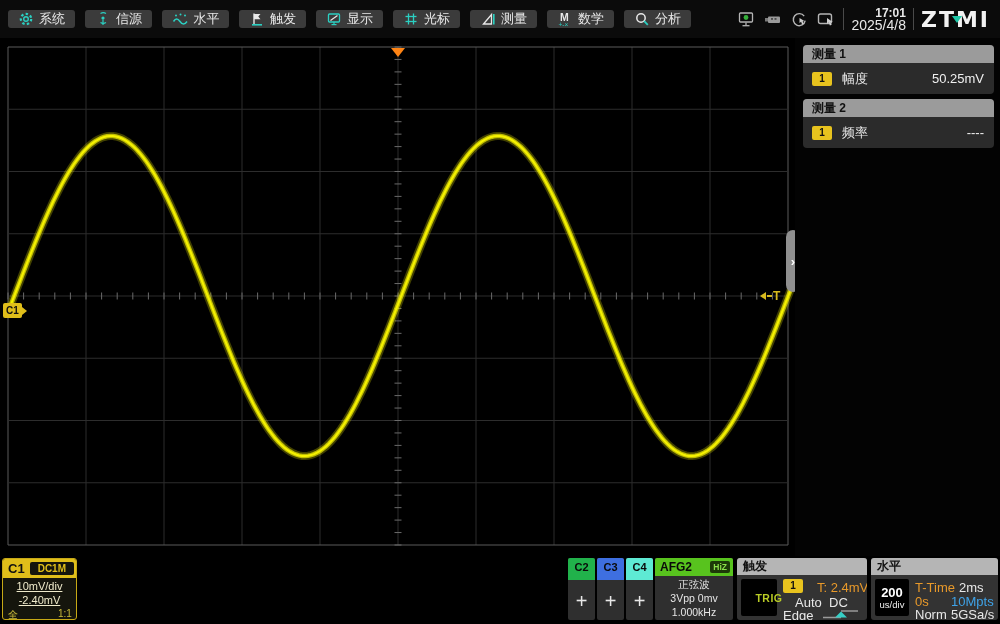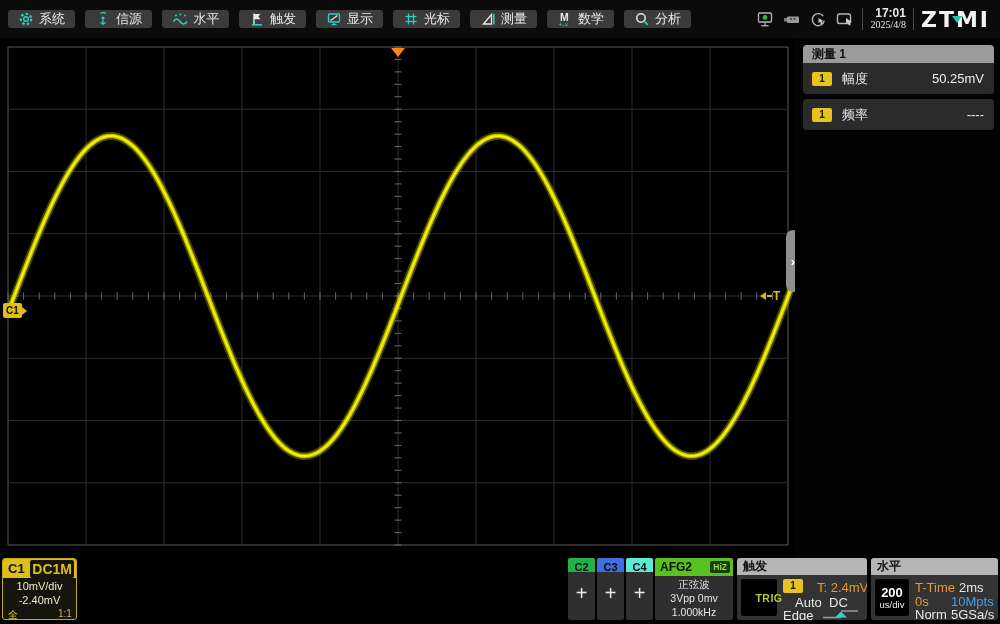--- a/index.html
+++ b/index.html
@@ -14,21 +14,21 @@
   .menu-btn { width:67px; height:18px; background:#3b3b3b; border-radius:3px;
               display:flex; align-items:center; justify-content:center; gap:5px;
               color:#e8e8e8; font-size:13px; cursor:default; }
   .menu-btn svg { flex:0 0 auto; }
   .top-right { position:absolute; right:10px; top:0; height:38px;
                display:flex; align-items:center; gap:7px; }
   .status-icons { display:flex; align-items:center; gap:7px; }
   .vdiv { width:1px; height:22px; background:#4a4a4a; }
   .clock { text-align:right; color:#e8e8e8; line-height:12px; }
   .clock .t { font-size:12px; font-weight:bold; }
-  .clock .d { font-size:10px;font-family:Liberation Serif, serif; }
+  .clock .d { font-size:14px; }
   .logo { position:relative; color:#f2f2f2; font-size:22px; font-weight:bold;
           letter-spacing:2px; font-family:"DejaVu Sans", sans-serif; }
   .logo .tri { position:absolute; left:31px; top:9px; width:0; height:0;
                border-left:5px solid transparent; border-right:5px solid transparent;
                border-top:7px solid #1fc8a8; }
 
   
   .scope { position:absolute; left:0; top:38px; width:795px; height:518px; background:#000; }
   .scope svg { position:absolute; left:0; top:0; }
   .c1-marker { position:absolute; left:3px; top:265px; height:15px; background:#e0be1a;
@@ -58,28 +58,28 @@
   .meas-label { color:#e9e9e9; font-size:13px; margin-left:10px; }
   .meas-value { color:#f0f0f0; font-size:13px; margin-left:auto; }
 
   
   .bottombar { position:absolute; left:0; top:556px; width:1000px; height:68px; background:#000; }
   .card { position:absolute; top:2px; height:62px; border-radius:3px; }
 
   .c1-card { left:2px; width:75px; background:#15150d; border:1px solid #c7a916; overflow:hidden; }
   .c1-card .hd { height:19px; background:#e0be1a; display:flex; align-items:center; padding:0 2px 0 5px; }
   .c1-card .hd .nm { color:#111; font-weight:bold; font-size:13px; }
-  .c1-card .hd .cpl { margin-left:auto; background:#15150d; color:#e0be1a; font-size:14px;
-                      font-weight:bold; border-radius:2px; padding:1px 2px; }
-  .c1-card .ln { color:#efeacb; font-size:11px; text-align:center; line-height:13.5px; }
+  .c1-card .hd .cpl { margin-left:auto; background:#15150d; color:#e0be1a; font-size:10px;
+                      font-weight:bold; border-radius:2px; padding:1px 8px; }
+  .c1-card .ln { color:#efeacb; font-size:11px; text-align:center; line-height:13.5px;text-decoration:underline; }
   .c1-card .bw-row { display:flex; justify-content:space-between; padding:0 5px;
                      color:#c8b93a; font-size:10px; margin-top:1px;gap:40px; }
 
   .mini-ch { width:27px; background:#2f2f2f; overflow:hidden; border-radius:2px; }
-  .mini-ch .hd { height:14px; color:#0a0a0a; font-weight:bold; font-size:11px;
+  .mini-ch .hd { height:22px; color:#0a0a0a; font-weight:bold; font-size:11px;
                  text-align:center; line-height:18px; }
   .mini-ch .plus { color:#e8e8e8; font-size:20px; font-weight:300; text-align:center;
                    line-height:42px; }
   .c2 { left:568px; } .c2 .hd { background:#21b24b; }
   .c3 { left:597px; } .c3 .hd { background:#3e6fe0; }
   .c4 { left:626px; } .c4 .hd { background:#5eead4; }
 
   .afg-card { left:655px; width:78px; background:#2f2f2f; overflow:hidden; border-radius:2px; }
   .afg-card .hd { height:18px; background:#58c31e; display:flex; align-items:center; padding:0 3px 0 5px; }
   .afg-card .hd .nm { color:#0a0a0a; font-weight:bold; font-size:12px; }
@@ -357,20 +357,21 @@
 <div class="right-panel">
   <div class="meas-card">
     <div class="hd">测量 1</div>
     <div class="row">
       <span class="src-badge">1</span>
       <span class="meas-label">幅度</span>
       <span class="meas-value">50.25mV</span>
     </div>
   </div>
   <div class="meas-card">
+    <div class="hd">测量 2</div>
     <div class="row">
       <span class="src-badge">1</span>
       <span class="meas-label">频率</span>
       <span class="meas-value">----</span>
     </div>
   </div>
 </div>
 
 <div class="bottombar">
 

